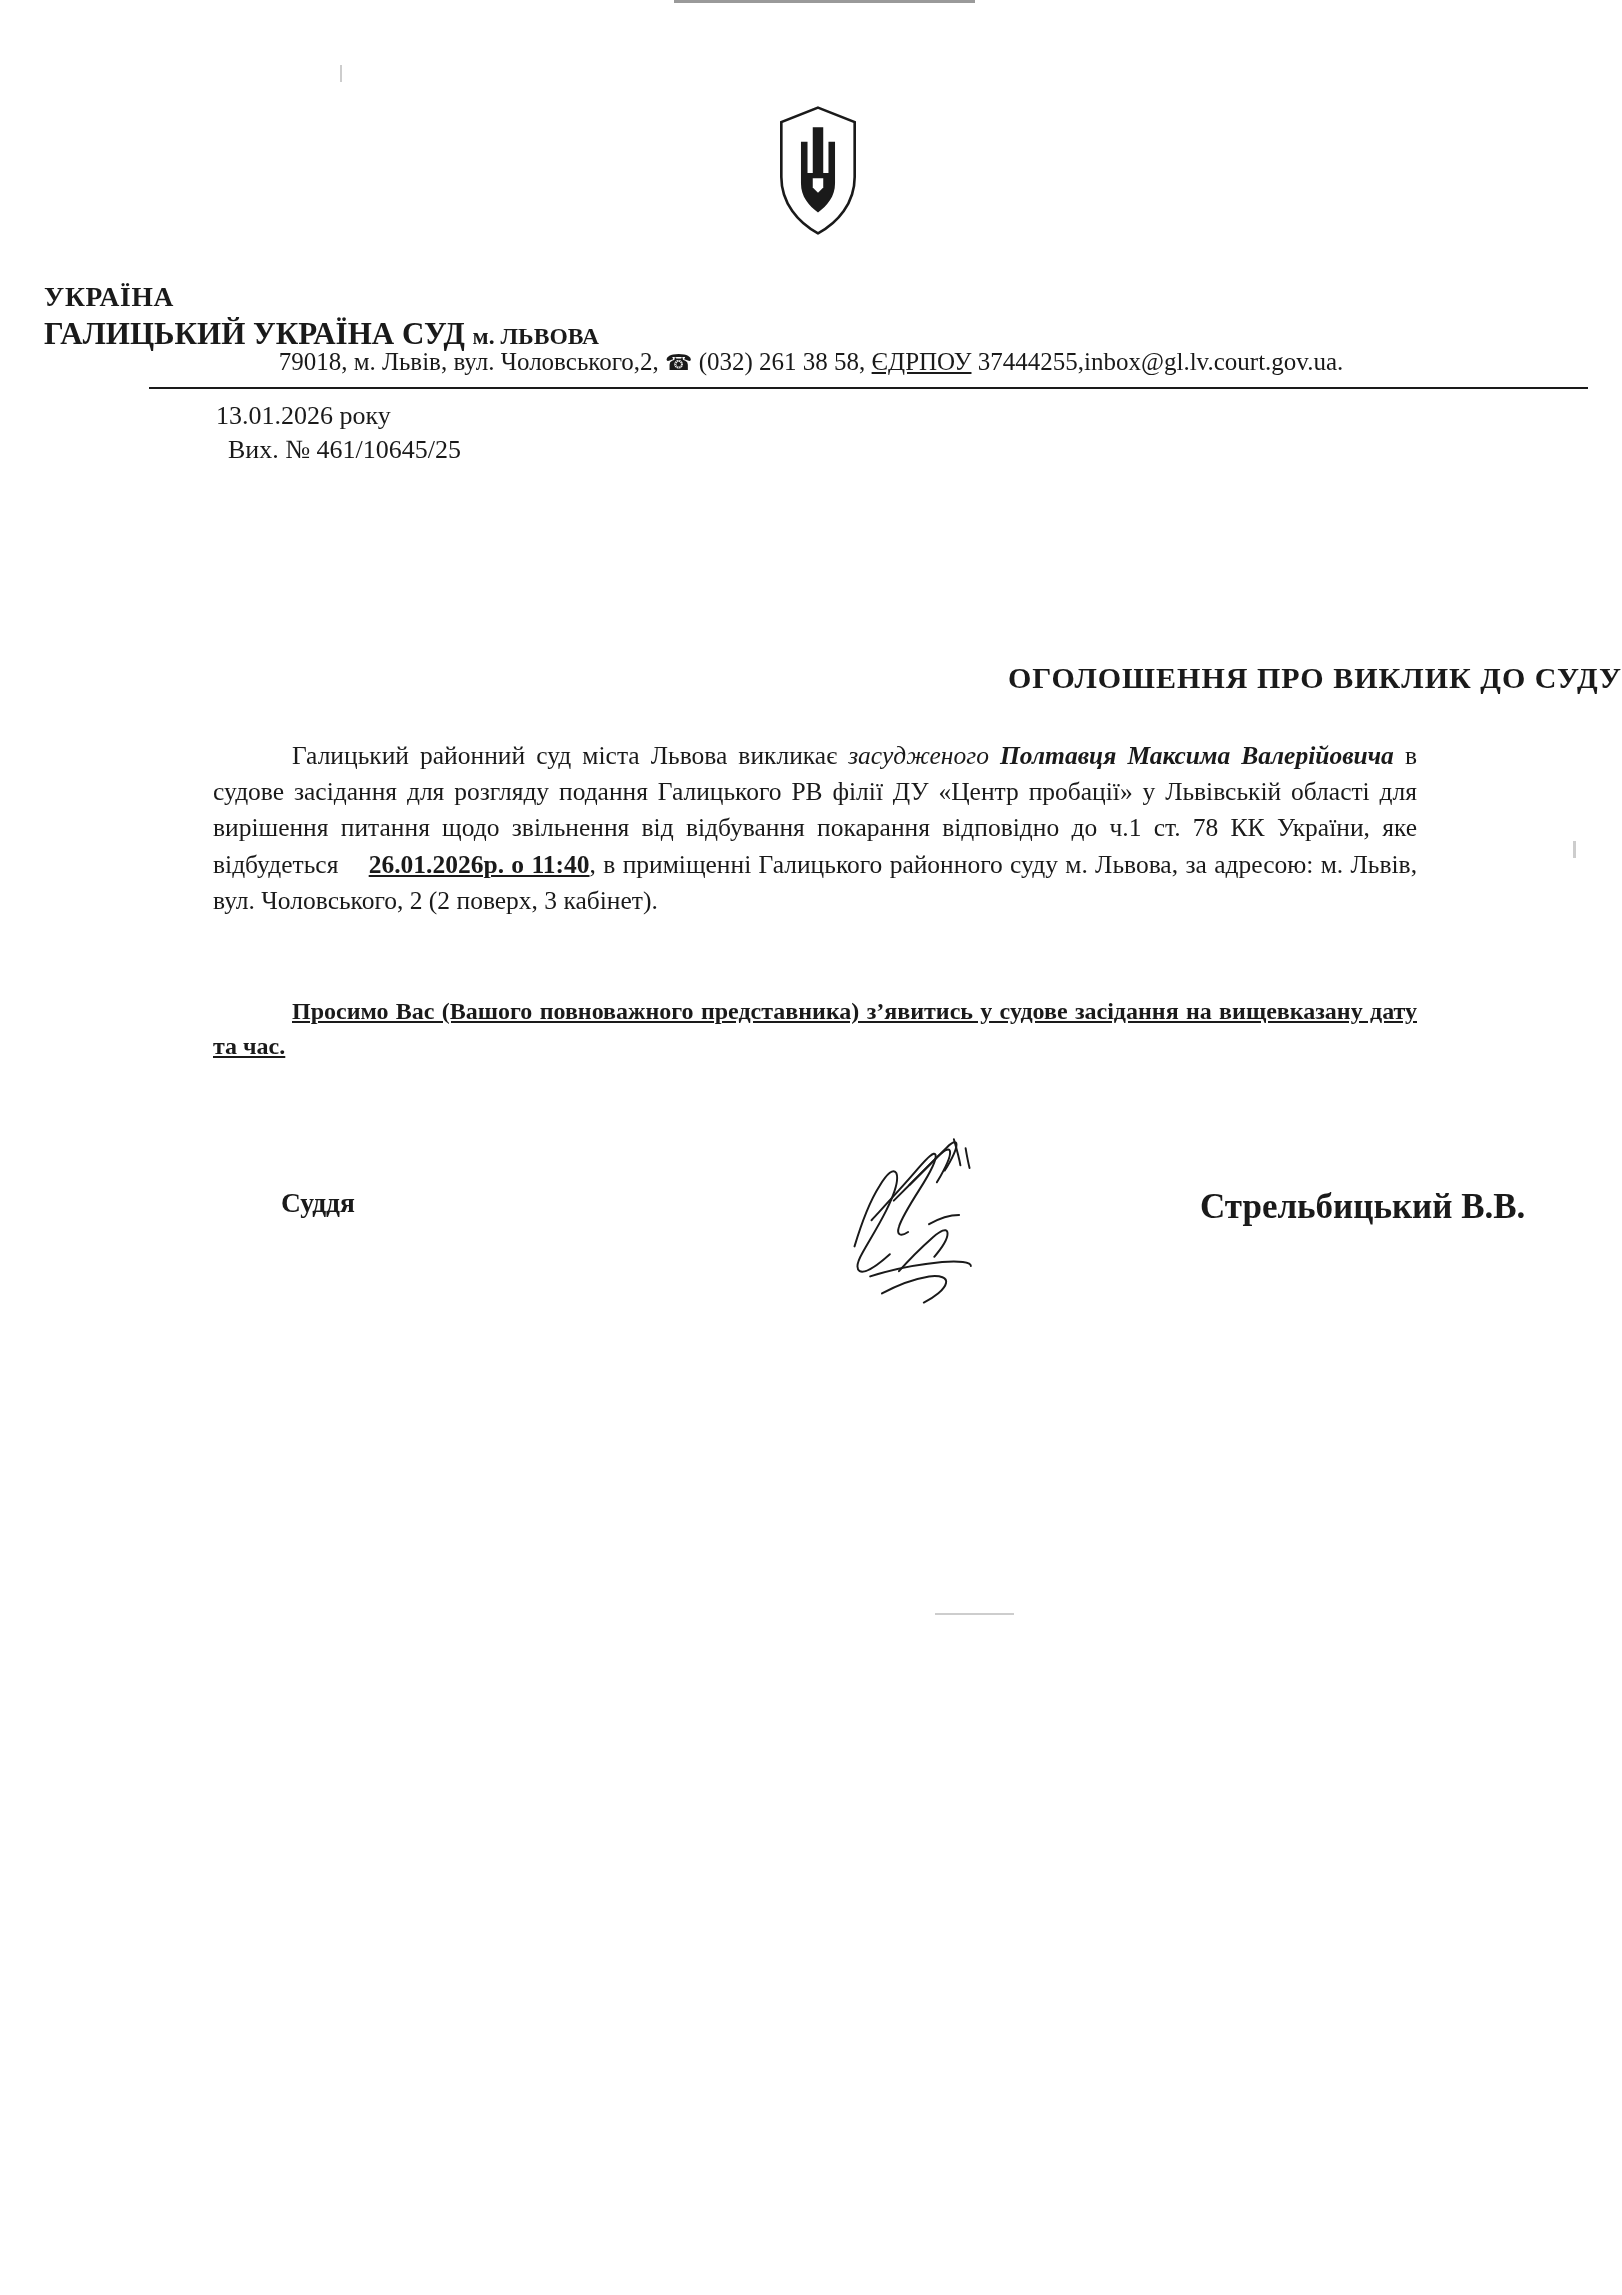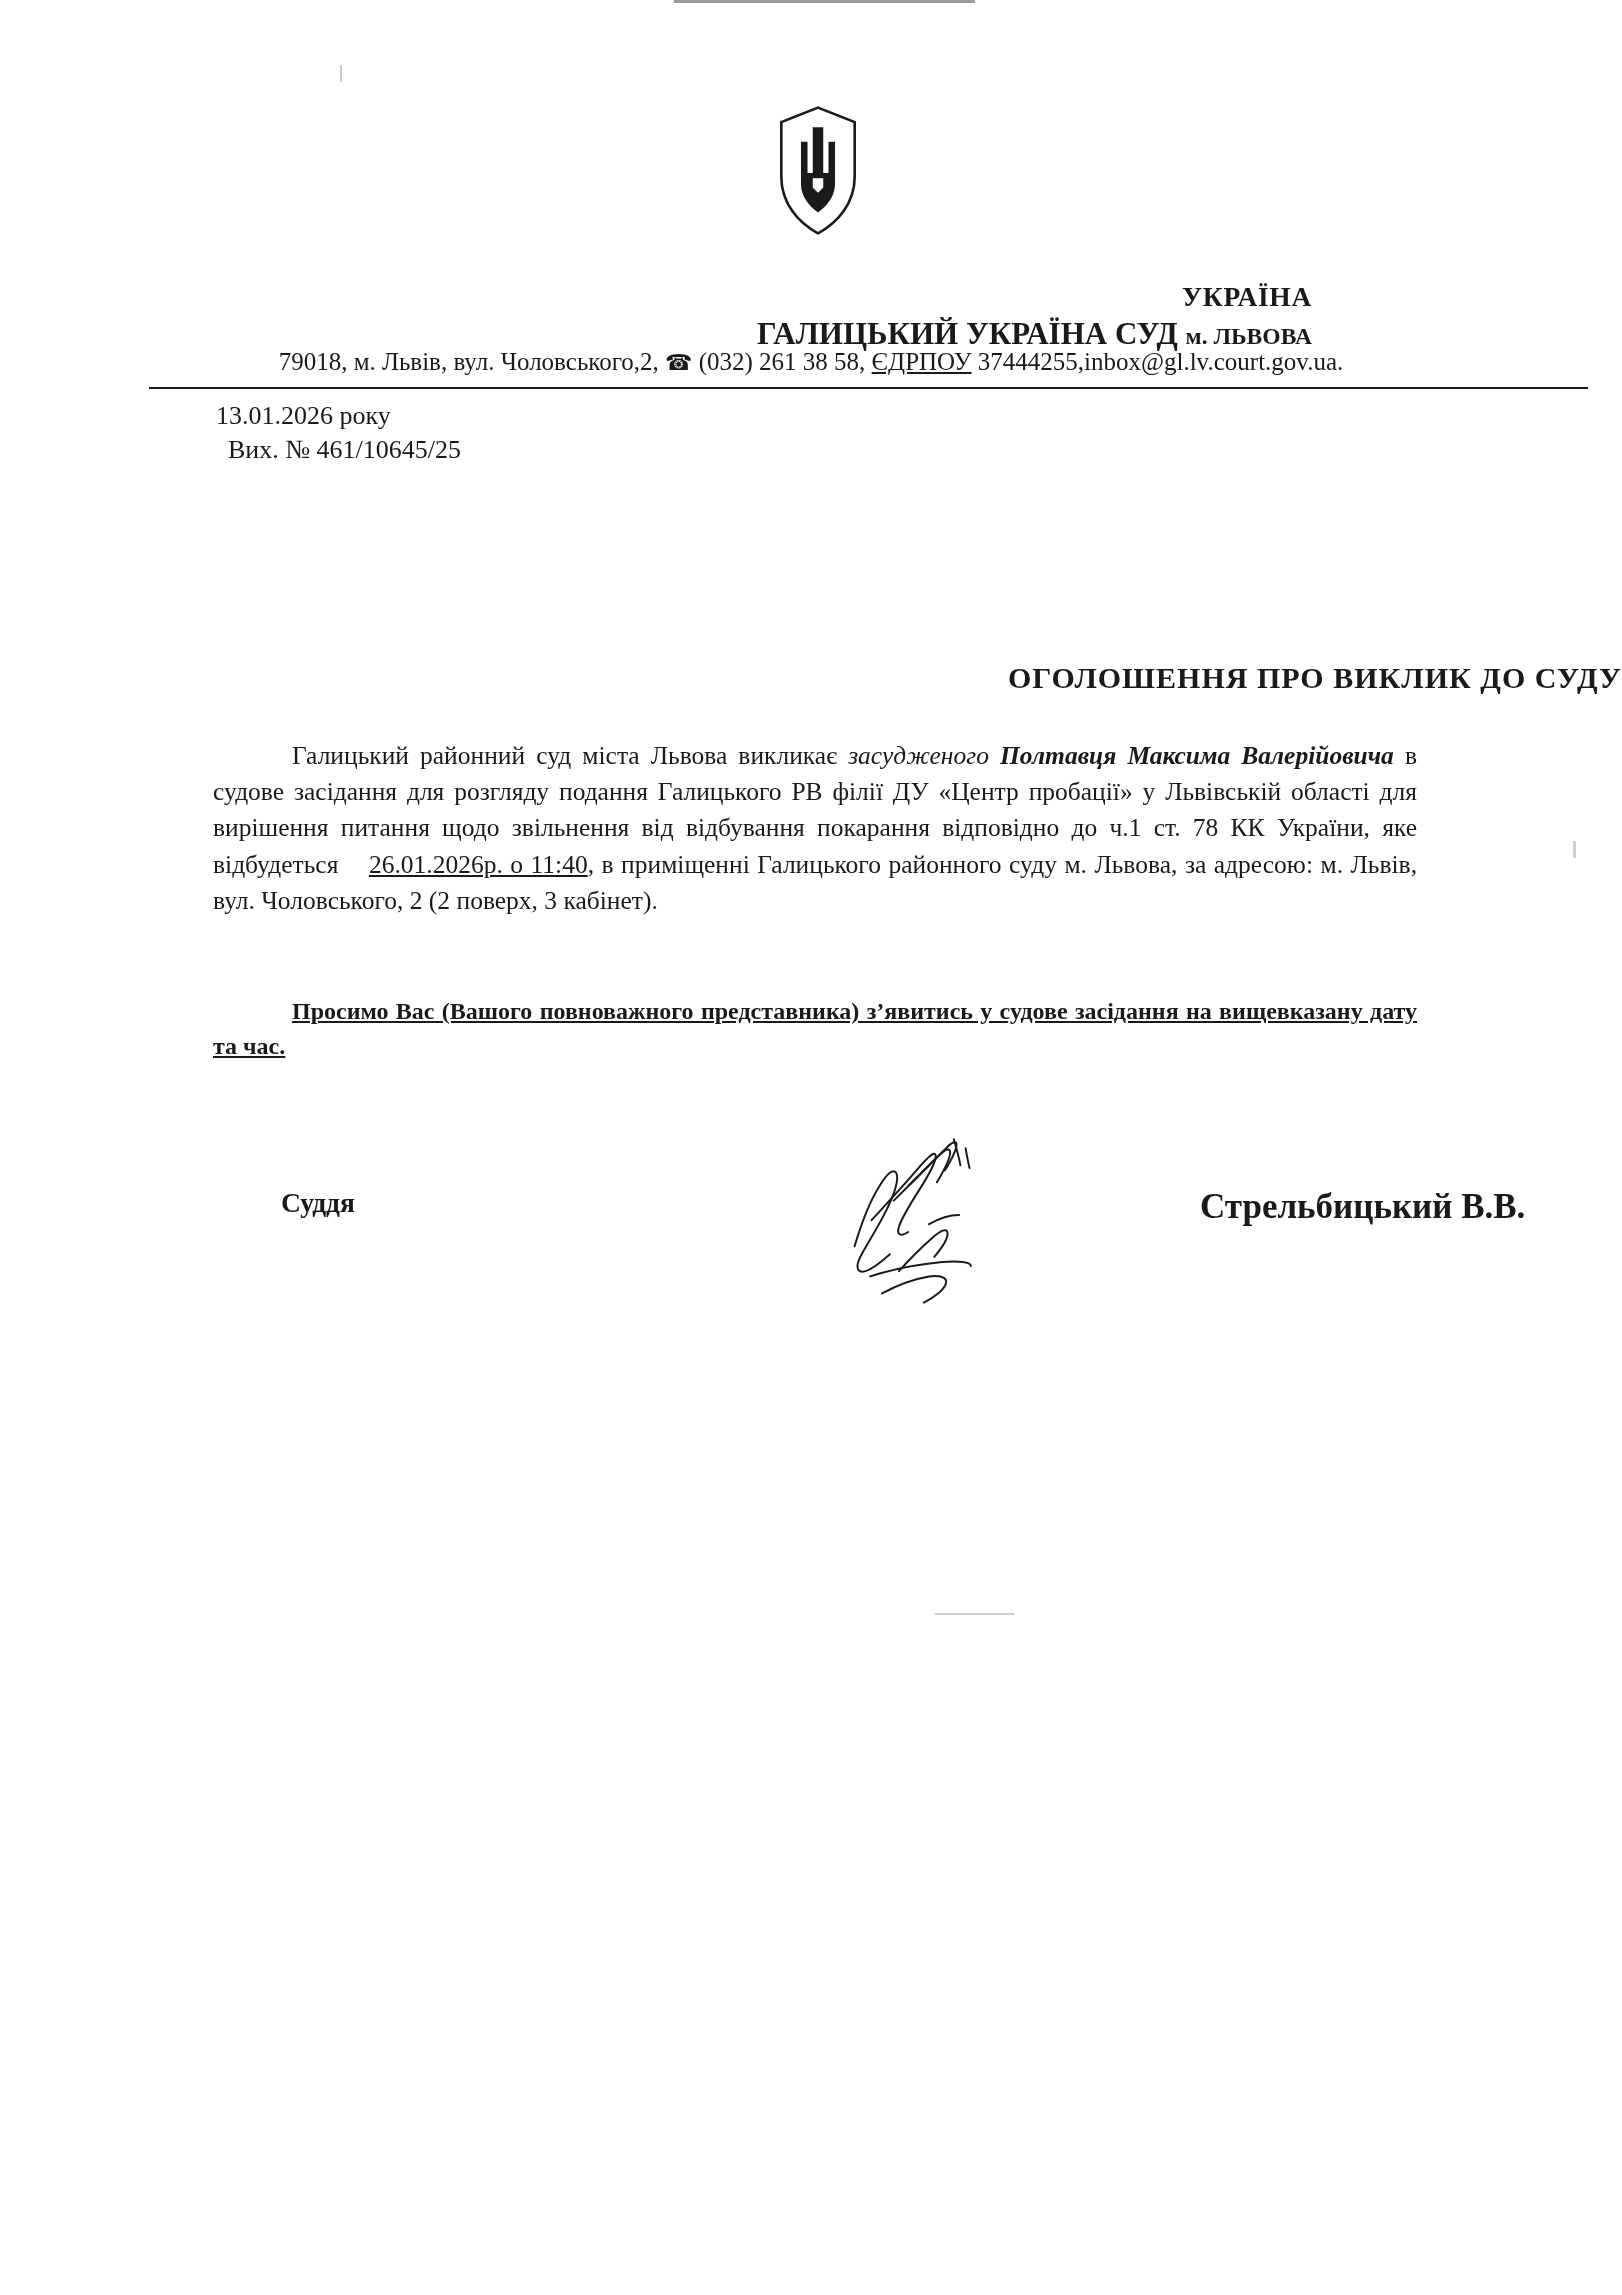--- a/index.html
+++ b/index.html
@@ -34,21 +34,22 @@
     height: 131px;
   }
   .emblem-wrap svg { display:block; width: 92px; height: 131px; }
 
   
   .header {
     position: absolute;
     left: 0;
     top: 281px;
     width: 1312px;
-    text-align: right;
+    text-align: left;
+    padding-left: 44px;
   }
   .country {
     font-size: 27.5px;
     font-weight: bold;
     letter-spacing: 0.7px;
     line-height: 1.15;
   }
   .court-name {
     font-size: 31px;
     font-weight: bold;
@@ -118,21 +119,21 @@
     top: 738px;
     width: 1204px;
     font-size: 25.5px;
     line-height: 1.42;
     text-align: justify;
     text-justify: inter-word;
   }
   .body-block p { margin: 0; text-indent: 79px; }
   .b-i { font-style: italic; }
   .b-bi { font-style: italic; font-weight: bold; }
-  .b-ul-b { font-weight: normal; text-decoration: underline; margin-left: 23px; }
+  .b-ul-b { font-weight: bold; text-decoration: underline; margin-left: 23px; }
 
   .request-block {
     position: absolute;
     left: 213px;
     top: 994px;
     width: 1204px;
     font-size: 24px;
     line-height: 1.45;
     font-weight: bold;
     text-decoration: underline;

